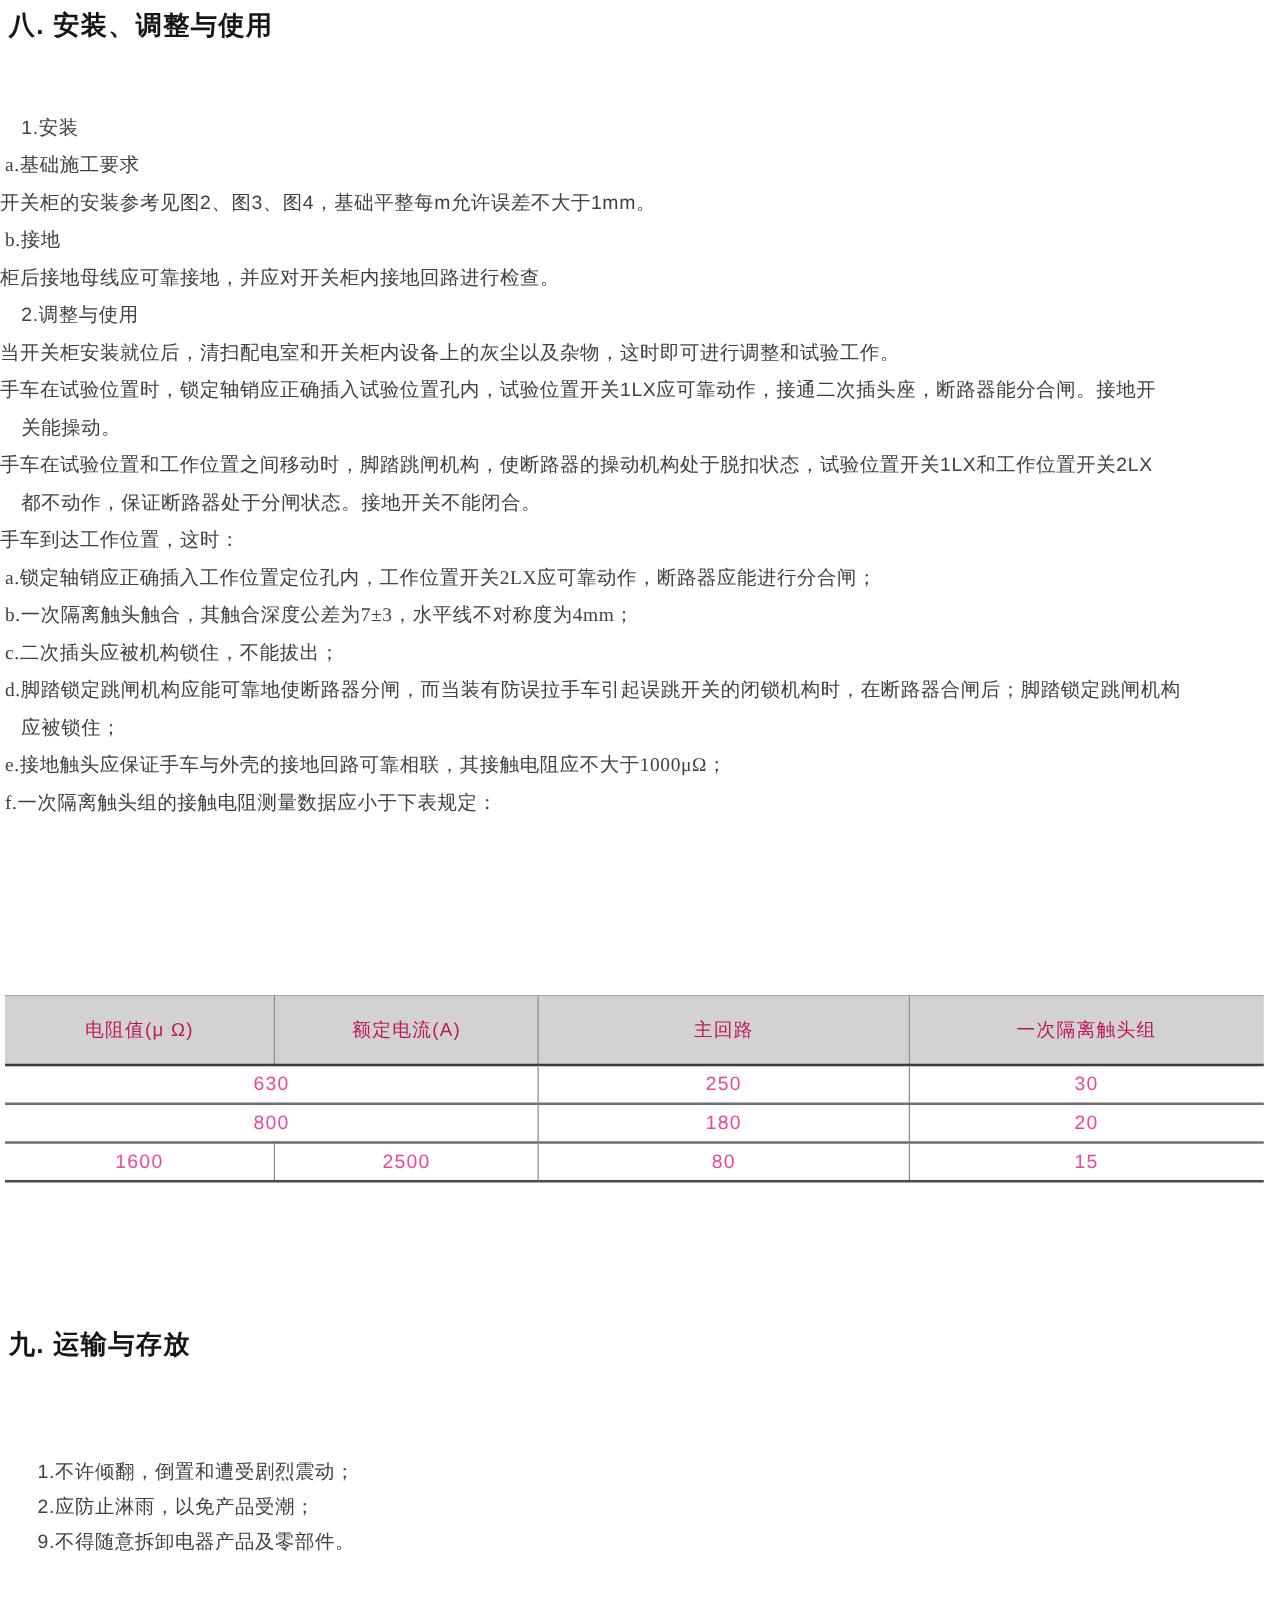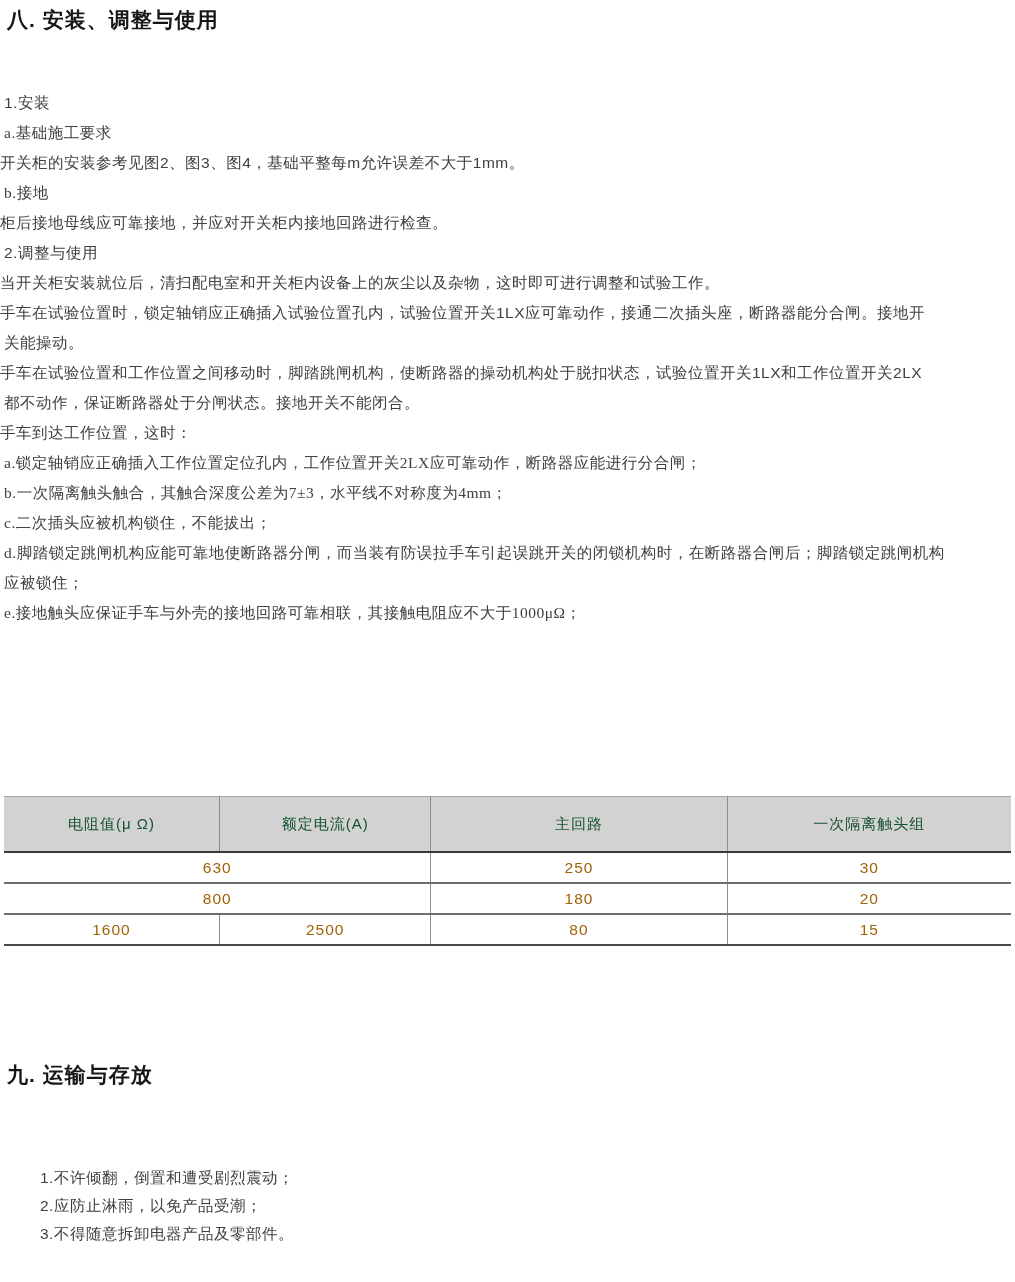--- a/index.html
+++ b/index.html
@@ -20,43 +20,43 @@
   .h9{top:1061px;}
   .block{position:absolute;left:0;right:0;}
   .b1{top:88px;}
   .b2{top:1164px;}
   .ln{
     line-height:30px;height:30px;
     font-size:15.5px;color:#404040;
     letter-spacing:0.5px;white-space:nowrap;
   }
   .b2 .ln{line-height:28px;height:28px;}
-  .i0{padding-left:4px;}
+  .i0{padding-left:17px;}
   .i1{padding-left:4px;font-family:Liberation Serif, serif;}
   .i2{}
-  .i3{padding-left:30px;margin-left:10px;}
+  .i3{padding-left:30px;}
   table.spec{
     position:absolute;top:796px;left:4px;width:1007px;
     border-collapse:collapse;table-layout:fixed;
     font-size:15px;color:#4a4a4a;
     border-top:1px solid #a6a6a6;
   }
   table.spec th{
     background:#d2d2d2;height:52px;
-    font-weight:normal;font-size:15px;color:#14532d;
+    font-weight:normal;font-size:15px;color:#be185d;
     text-align:center;vertical-align:middle;
     border-bottom:2px solid #3a3a3a;
     border-left:1px solid #8c8c8c;
     letter-spacing:1px;
   }
   table.spec td{
     height:27px;text-align:center;vertical-align:middle;
     border-bottom:2px solid #6e6e6e;
     border-left:1px solid #8c8c8c;
-    color:#a16207;font-size:15.5px;letter-spacing:1px;
+    color:#ec4899;font-size:15.5px;letter-spacing:1px;
   }
   table.spec th:first-child,
   table.spec td:first-child{border-left:none;}
   table.spec tbody tr:last-child td{border-bottom:2px solid #4a4a4a;}
 </style>
 </head>
 <body>
 
 <div class="page">
 
@@ -74,20 +74,21 @@
     <div class="ln i0">关能操动。</div>
     <div class="ln i2">手车在试验位置和工作位置之间移动时，脚踏跳闸机构，使断路器的操动机构处于脱扣状态，试验位置开关1LX和工作位置开关2LX</div>
     <div class="ln i0">都不动作，保证断路器处于分闸状态。接地开关不能闭合。</div>
     <div class="ln i2">手车到达工作位置，这时：</div>
     <div class="ln i1">a.锁定轴销应正确插入工作位置定位孔内，工作位置开关2LX应可靠动作，断路器应能进行分合闸；</div>
     <div class="ln i1">b.一次隔离触头触合，其触合深度公差为7±3，水平线不对称度为4mm；</div>
     <div class="ln i1">c.二次插头应被机构锁住，不能拔出；</div>
     <div class="ln i1">d.脚踏锁定跳闸机构应能可靠地使断路器分闸，而当装有防误拉手车引起误跳开关的闭锁机构时，在断路器合闸后；脚踏锁定跳闸机构</div>
     <div class="ln i0">应被锁住；</div>
     <div class="ln i1">e.接地触头应保证手车与外壳的接地回路可靠相联，其接触电阻应不大于1000μΩ；</div>
+    <div class="ln i1">f.一次隔离触头组的接触电阻测量数据应小于下表规定：</div>
   </div>
 
   <table class="spec">
     <colgroup>
       <col style="width:21.4%">
         <col style="width:21.0%">
         <col style="width:29.4%">
         <col style="width:28.2%">
     </colgroup>
     <thead>
@@ -116,16 +117,16 @@
         <td>15</td>
       </tr>
     </tbody>
   </table>
 
   <h1 class="doc-h h9">九. 运输与存放</h1>
 
   <div class="block b2">
     <div class="ln i3">1.不许倾翻，倒置和遭受剧烈震动；</div>
     <div class="ln i3">2.应防止淋雨，以免产品受潮；</div>
-    <div class="ln i3">3.不得随意拆卸电器产品及零部件。</div>
+    <div class="ln i3">9.不得随意拆卸电器产品及零部件。</div>
   </div>
 
 </div>
 
 </body></html>

